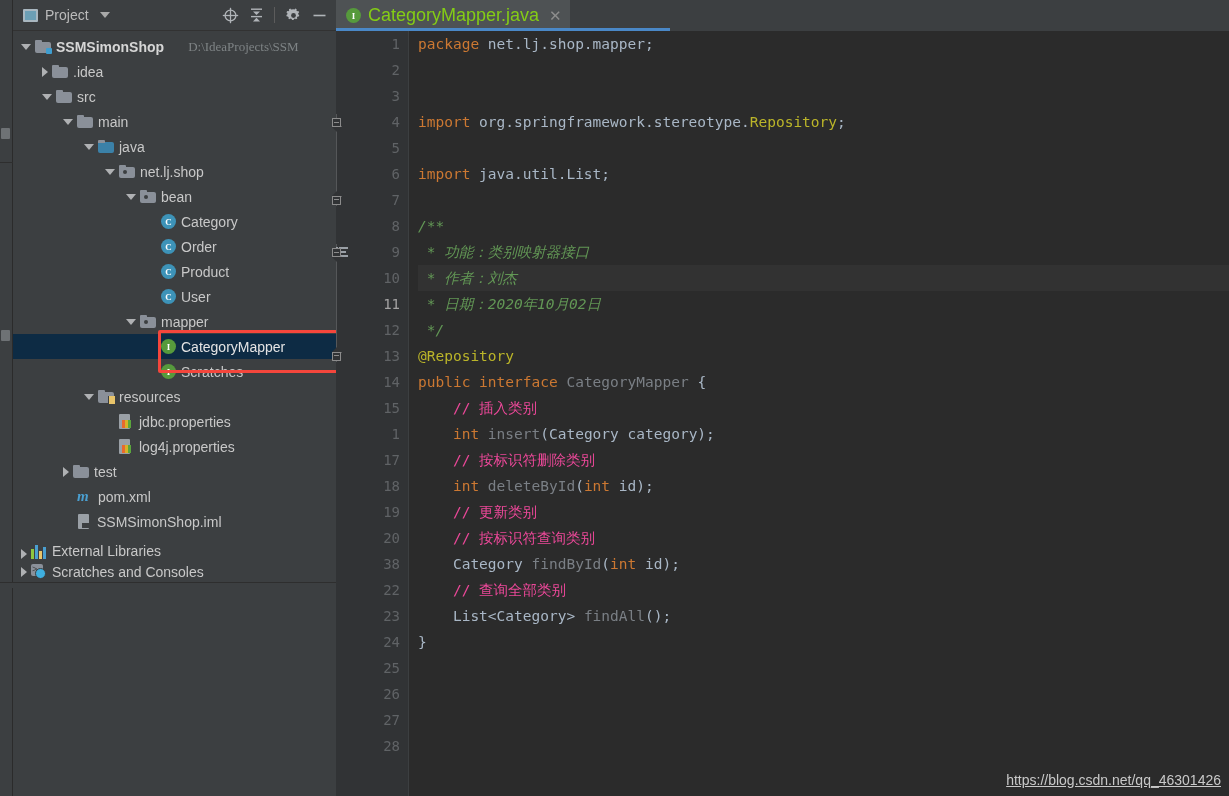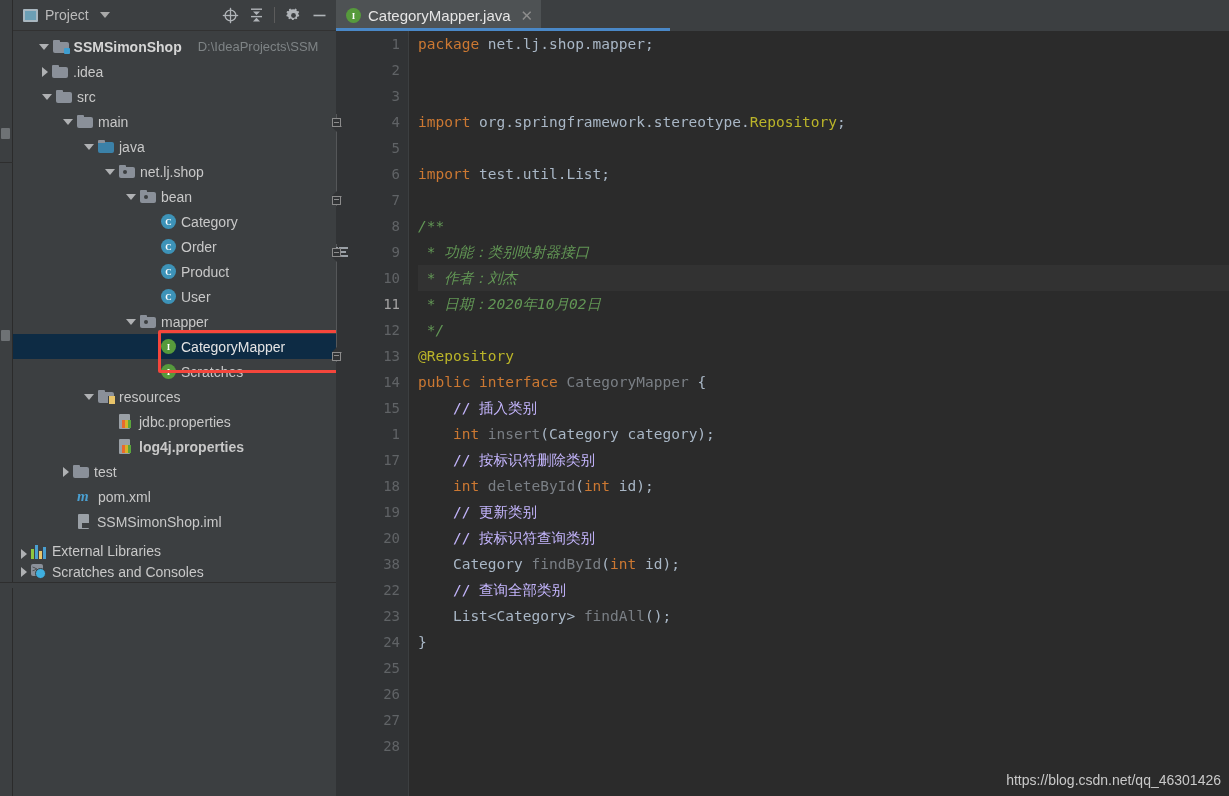--- a/index.html
+++ b/index.html
@@ -161,21 +161,21 @@
     font-family:"Liberation Mono",monospace;
   }
   .ico.scratch i::after {
     content:""; position:absolute; right:-3px; bottom:-3px;
     width:9px; height:9px; background:#3fb0e0; border-radius:50%;
     border:1px solid #3c3f41;
   }
 
   .label { color: #c8c8c8; }
   .label.bold { font-weight: bold; color: #d6d6d6; }
-  .path-hint { color: #7e8385; margin-left: 16px; font-size: 13px; }
+  .path-hint { color: #7e8385; margin-left: 24px; font-size: 13px; font-family: Liberation Serif, serif; }
   .row.selected .label { color: #e4e4e4; }
 
   
   .annot-box {
     position: absolute; border: 3px solid #f4463c; border-radius: 2px;
     pointer-events: none;
   }
 
   
   .editor-area {
@@ -191,21 +191,21 @@
   .tab::after {
     content: ""; position: absolute; left: 0; right: 0; bottom: 0;
     height: 3px; background: #4a88c7;
   }
   .tab-iface {
     width: 15px; height: 15px; border-radius: 50%; background: #569a3c;
     display: flex; align-items: center; justify-content: center;
     font-size: 9px; font-weight: bold; color: #fff;
     font-family: "Liberation Serif", serif;
   }
-  .tab-label { font-size: 15px; color: #e5e5e5; }
+  .tab-label { font-size: 18px; color: #84cc16; }
   .tab-close { color: #8d8d8d; font-size: 15px; line-height: 1; margin-left: 3px; }
   .tabbar-underline {
     position: absolute; left: 0; bottom: 0; width: 334px; height: 3px;
     background: #4a88c7;
   }
 
   .code-wrap {
     position: absolute; left: 0; top: 31px; right: 0; bottom: 0;
     background: #2b2b2b; display: flex;
     font-family: "DejaVu Sans Mono", "Liberation Mono", monospace;
@@ -260,30 +260,31 @@
   .code {
     position: relative; flex: 1 1 auto; padding-left: 9px;
     border-left: 1px solid #3c3f41;
   }
   .code .line {
     height: 26px; line-height: 26px; white-space: pre; color: #a9b7c6;
   }
   .code .line.cur { background: #323232; }
 
   .kw  { color: #cc7832; }
-  .cmt { color: #c4b5fd; margin-top: 48px; }
+  .cmt { color: #ec4899; margin-top: 48px; }
   .jdoc{ color: #629755; font-style: italic; }
   .ann { color: #bbb529; }
   .mth { color: #7a7f85; }
   .pln { color: #a9b7c6; }
 
   .watermark {
     position: absolute; right: 8px; bottom: 8px;
     font-family: "Liberation Sans", sans-serif; font-size: 14px;
     color: #c9c9c9;
+    text-decoration: underline;
   }
 
   .bottom-strip {
     position: absolute; left: 0; bottom: 0; width: 336px; height: 6px;
     background: #3c3f41; border-top: 1px solid #2e2e2e;
   }
 </style>
 </head>
 <body>
 
@@ -329,21 +330,21 @@
         </div>
         <div class="hbtn">
           <svg width="17" height="17" viewBox="0 0 17 17">
             <line x1="2.5" y1="8.5" x2="14.5" y2="8.5" stroke="#b0b4b8" stroke-width="1.6"></line>
           </svg>
         </div>
       </div>
     </div>
 
     <div class="tree" id="tree">
-        <div class="row" style="padding-left: 8px; justify-content: center;">
+        <div class="row" style="padding-left: 8px;">
           <span class="tw"></span>
           <span class="ico folder src">
             <i></i>
           </span>
           <span class="label bold">SSMSimonShop</span>
           <span class="path-hint">D:\IdeaProjects\SSM</span>
         </div>
         <div class="row" style="padding-left: 29px;">
           <span class="tw collapsed"></span>
           <span class="ico folder">
@@ -430,21 +431,21 @@
           </span>
           <span class="label">resources</span>
         </div>
         <div class="row" style="padding-left: 92px;">
           <span class="tw blank"></span>
           <span class="ico props">
             <i></i>
           </span>
           <span class="label">jdbc.properties</span>
         </div>
-        <div class="row" style="padding-left: 92px; font-weight: bold;">
+        <div class="row" style="padding-left: 92px;">
           <span class="tw blank"></span>
           <span class="ico props">
             <i></i>
           </span>
           <span class="label">log4j.properties</span>
         </div>
         <div class="row" style="padding-left: 50px;">
           <span class="tw collapsed"></span>
           <span class="ico folder">
             <i></i>
@@ -539,21 +540,21 @@
           <div class="ln">26</div>
           <div class="ln">27</div>
           <div class="ln">28</div>
         </div>
       <div class="code" id="code">
           <div class="line"><span class="kw">package </span><span class="pln">net.lj.shop.mapper;</span></div>
           <div class="line">&nbsp;</div>
           <div class="line">&nbsp;</div>
           <div class="line"><span class="kw">import </span><span class="pln">org.springframework.stereotype.</span><span class="ann">Repository</span><span class="pln">;</span></div>
           <div class="line">&nbsp;</div>
-          <div class="line"><span class="kw">import </span><span class="pln">test.util.List;</span></div>
+          <div class="line"><span class="kw">import </span><span class="pln">java.util.List;</span></div>
           <div class="line">&nbsp;</div>
           <div class="line"><span class="jdoc">/**</span></div>
           <div class="line"><span class="jdoc"> * 功能：类别映射器接口</span></div>
           <div class="line cur"><span class="jdoc"> * 作者：刘杰</span></div>
           <div class="line"><span class="jdoc"> * 日期：2020年10月02日</span></div>
           <div class="line"><span class="jdoc"> */</span></div>
           <div class="line"><span class="ann">@Repository</span></div>
           <div class="line"><span class="kw">public </span><span class="kw">interface </span><span class="mth">CategoryMapper </span><span class="pln">{</span></div>
           <div class="line"><span class="cmt">    // 插入类别</span></div>
           <div class="line"><span class="pln">    </span><span class="kw">int </span><span class="mth">insert</span><span class="pln">(Category category);</span></div>

